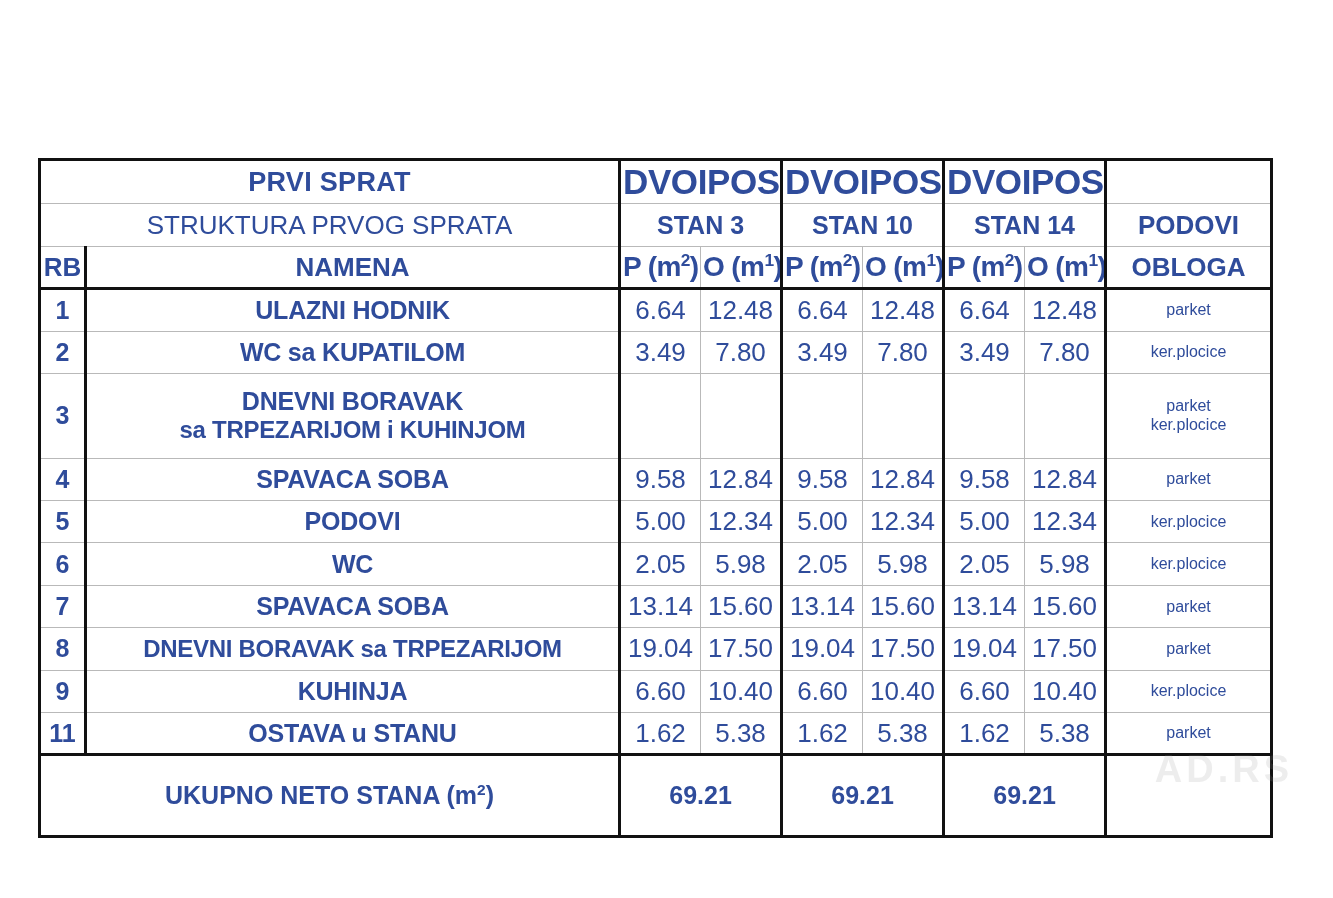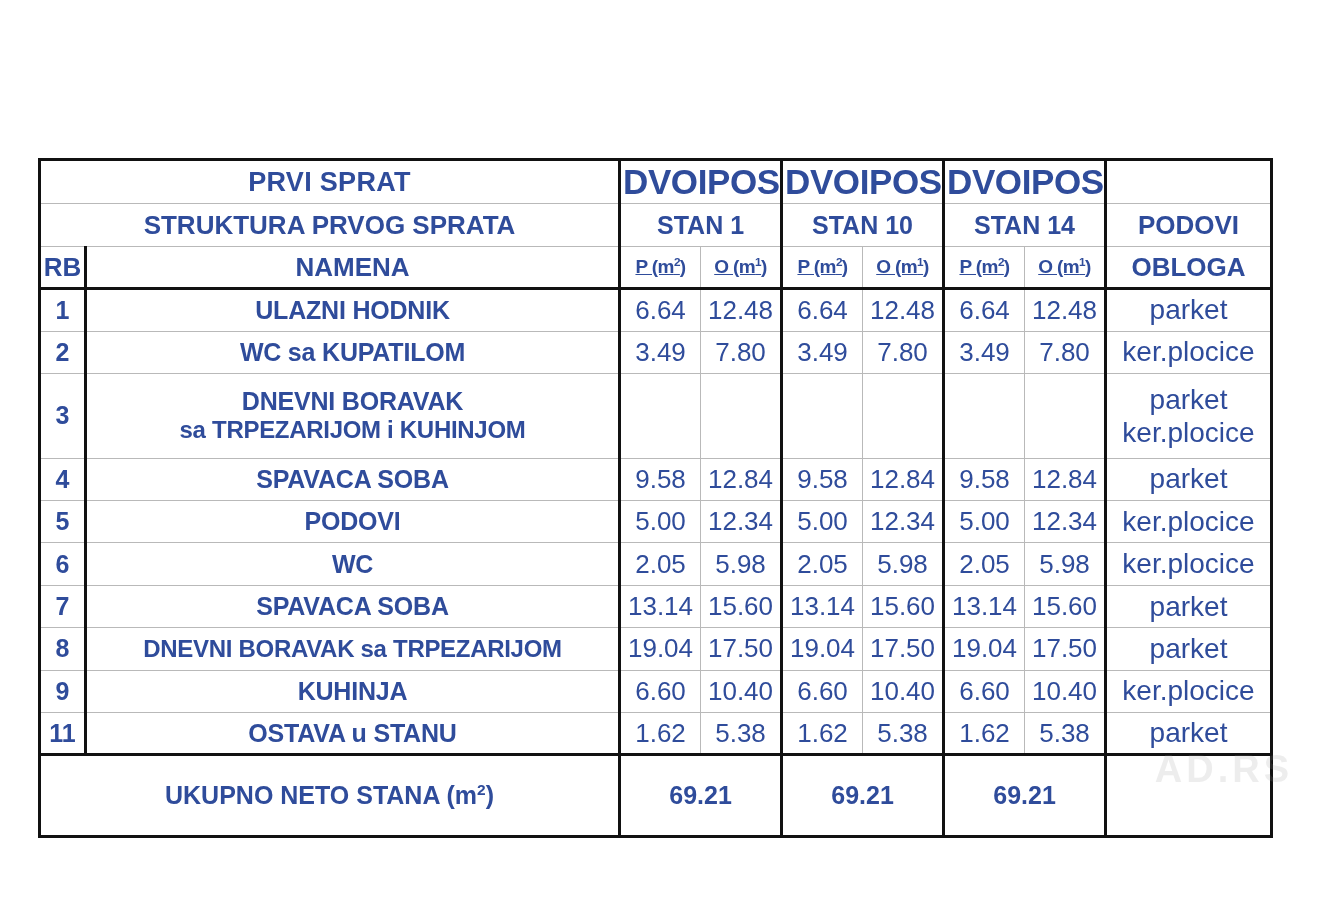--- a/index.html
+++ b/index.html
@@ -45,30 +45,30 @@
   .tb-outer-top    { border-top: 3px solid #111111 !important; }
   .tb-outer-bottom { border-bottom: 3px solid #111111 !important; }
   .tb-outer-left   { border-left: 3px solid #111111 !important; }
   .tb-outer-right  { border-right: 3px solid #111111 !important; }
   .tb-r            { border-right: 3px solid #111111 !important; }
   .tb-b            { border-bottom: 3px solid #111111 !important; }
   .tb-t            { border-top: 3px solid #111111 !important; }
 
   
   .h-title   { font-size: 27px; font-weight: bold; letter-spacing: 0.3px; }
-  .h-sub     { font-size: 26px; font-weight: bold; }
+  .h-sub     { font-size: 26px; font-weight: normal; }
   .h-type    { font-size: 35px; font-weight: bold; letter-spacing: -0.4px; }
   .h-stan    { font-size: 25px; font-weight: bold; }
-  .h-unit    { font-size: 19px; font-weight: bold; letter-spacing: -0.6px; text-decoration: underline; }
+  .h-unit    { font-size: 28px; font-weight: bold; letter-spacing: -0.6px; }
   .h-col     { font-size: 26px; font-weight: bold; }
   .rb        { font-size: 25px; font-weight: bold; }
   .namena    { font-size: 25px; font-weight: bold; letter-spacing: -0.2px; }
   .namena-sm { font-size: 24px; font-weight: bold; letter-spacing: -0.3px; }
   .num       { font-size: 26px; font-weight: normal; }
-  .mat       { font-size: 28px; font-weight: normal; }
+  .mat       { font-size: 16px; font-weight: normal; }
   .total-lbl { font-size: 25px; font-weight: bold; }
   .total-val { font-size: 25px; font-weight: bold; }
 
   .two-line { line-height: 1.18; white-space: normal; }
 
   sup { font-size: 0.62em; vertical-align: super; line-height: 0; }
 
   
   col.c-rb     { width: 46px; }
   col.c-namena { width: 534px; }
@@ -111,21 +111,21 @@
       <tr style="height:40px">
         <td colspan="2" class="h-title tb-outer-top tb-outer-left tb-r">PRVI SPRAT</td>
         <td colspan="2" class="h-type tb-outer-top tb-r">DVOIPOSO.</td>
         <td colspan="2" class="h-type tb-outer-top tb-r">DVOIPOSO.</td>
         <td colspan="2" class="h-type tb-outer-top tb-r">DVOIPOSO.</td>
         <td class="h-type tb-outer-top tb-outer-right"></td>
       </tr>
 
       <tr style="height:40px">
         <td colspan="2" class="h-sub tb-outer-left tb-r">STRUKTURA PRVOG SPRATA</td>
-        <td colspan="2" class="h-stan tb-r">STAN 1</td>
+        <td colspan="2" class="h-stan tb-r">STAN 3</td>
         <td colspan="2" class="h-stan tb-r">STAN 10</td>
         <td colspan="2" class="h-stan tb-r">STAN 14</td>
         <td class="h-col tb-outer-right">PODOVI</td>
       </tr>
 
       <tr style="height:40px">
         <td class="h-col tb-outer-left tb-r">RB</td>
         <td class="h-col tb-r">NAMENA</td>
 
         <td class="h-unit"><span>P (m</span><sup>2</sup><span>)</span></td>

